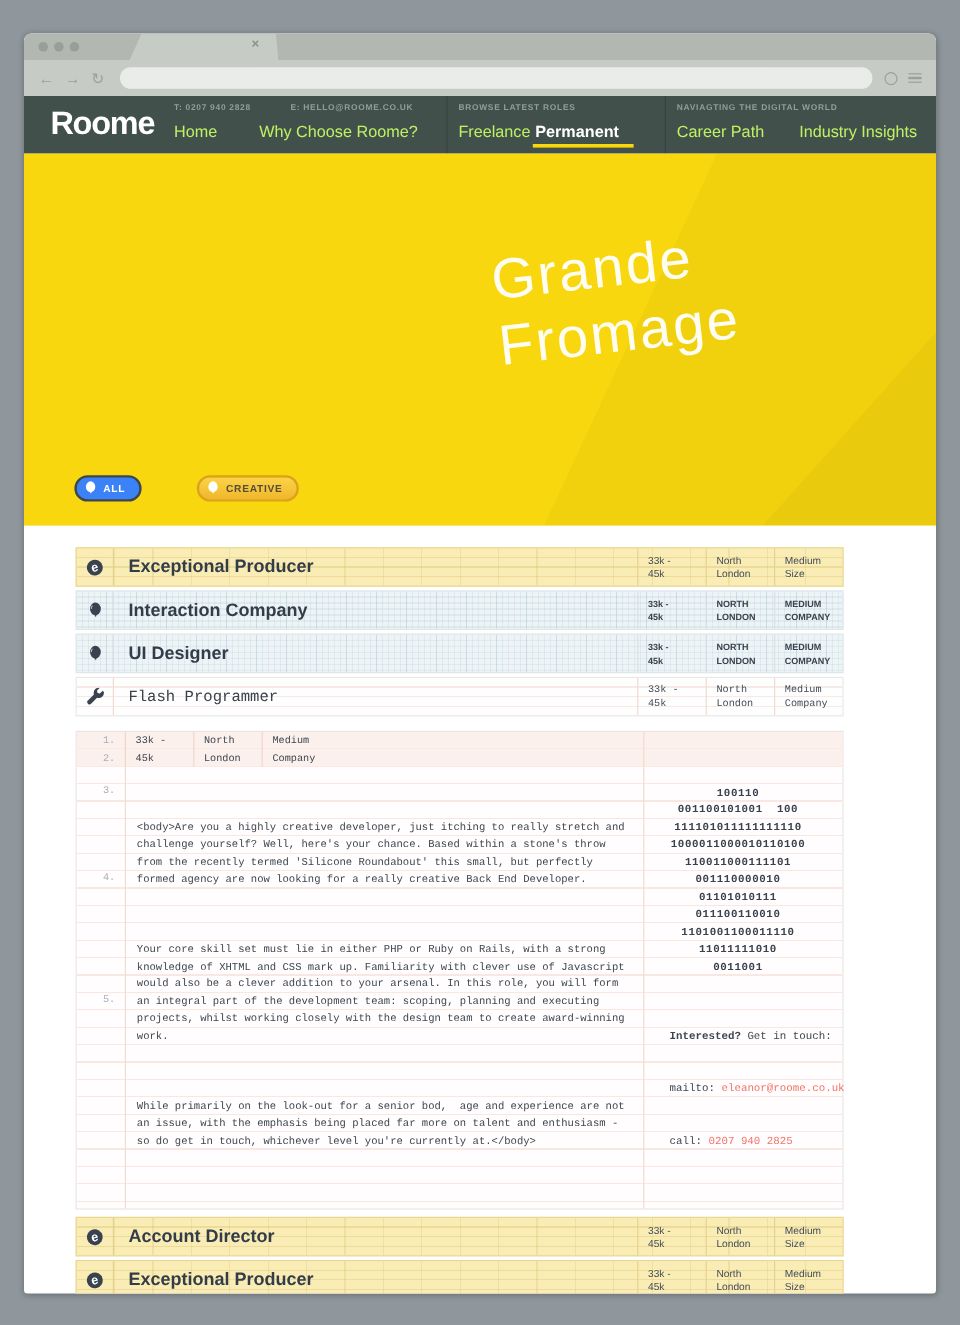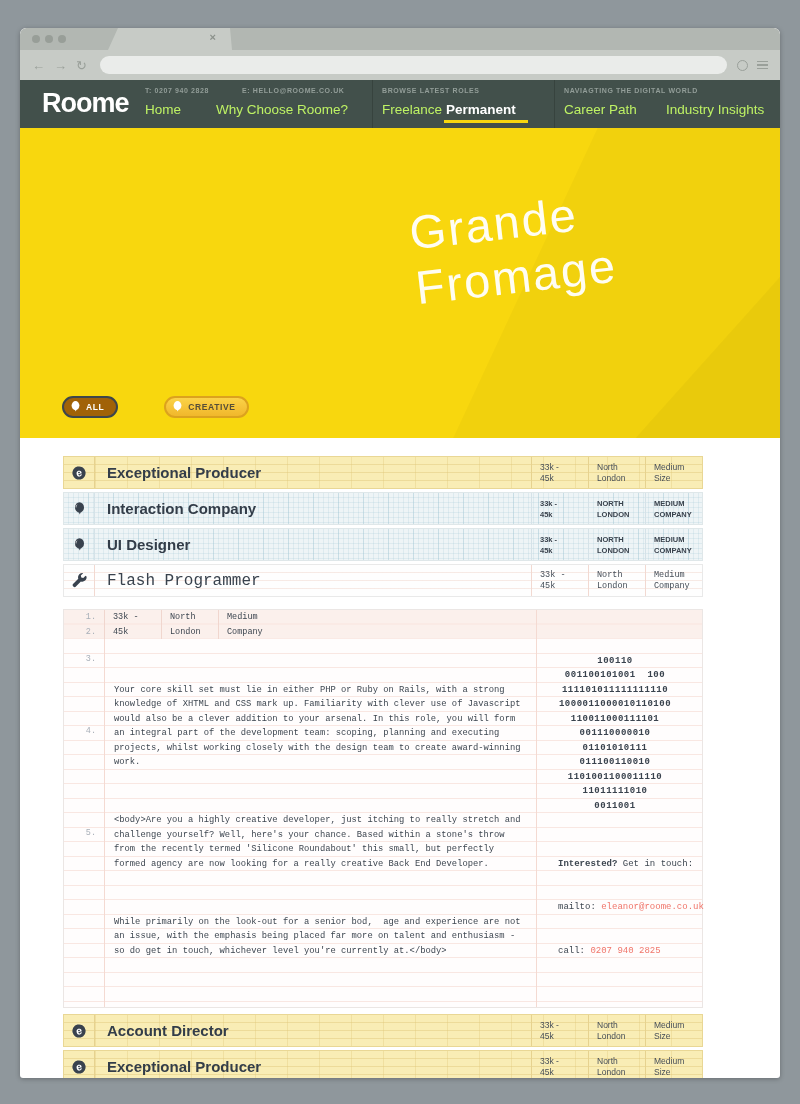--- a/index.html
+++ b/index.html
@@ -35,42 +35,42 @@
        clip-path:polygon(76% 0,100% 0,100% 100%,57% 100%);}
   .sh2{position:absolute;inset:0;background:rgba(0,0,0,.03);
        clip-path:polygon(100% 48%,100% 100%,81% 100%);}
   .hero-title{position:absolute;left:392px;top:66px;transform:rotate(-6.5deg);
         color:rgba(255,255,255,.95);font-size:47px;line-height:55px;font-weight:200;
         letter-spacing:2px;}
   .pills{position:absolute;left:42px;top:268px;display:flex;gap:46px;}
   .pill{height:22px;border-radius:12px;display:flex;align-items:center;padding:0 12px 0 5px;
         font-size:8.5px;font-weight:bold;letter-spacing:.6px;cursor:pointer;box-sizing:border-box;}
   .pill svg{margin-right:4px;}
-  .pill-all{background:#a16207;border:2px solid #3d464c;color:#fff;}
+  .pill-all{background:#3b82f6;border:2px solid #3d464c;color:#fff;}
   .pill-creative{background:linear-gradient(#fbd348,#f1b72b);border:2px solid #dca21e;color:#564e38;}
   
   .content{background:#fff;padding:18px 0 0 43px;height:622px;box-sizing:border-box;}
   .row{width:640px;height:33px;margin-bottom:3px;display:flex;box-sizing:border-box;cursor:pointer;}
   .row.yellow{background-color:#f9edb5;border:1px solid #e9d795;
      background-image:repeating-linear-gradient(to bottom,transparent 0 7px,rgba(219,192,112,.4) 7px 8px),
                       repeating-linear-gradient(to right,transparent 0 31px,rgba(219,192,112,.3) 31px 32px);}
   .row.graph{background-color:#eef4f6;border:1px solid #dfe7e9;
      background-image:repeating-linear-gradient(to bottom,transparent 0 4px,rgba(160,198,212,.22) 4px 5px),
                       repeating-linear-gradient(to right,transparent 0 4px,rgba(160,198,212,.22) 4px 5px),
                       repeating-linear-gradient(to right,transparent 0 24px,rgba(150,190,205,.3) 24px 25px);}
   .row.mono{background-color:#fefefe;border:1px solid #e9e9e9;
      background-image:repeating-linear-gradient(to bottom,transparent 0 7px,rgba(240,214,204,.5) 7px 8px);}
   .ric{width:30px;display:flex;align-items:center;justify-content:center;}
   .yellow .ric{border-right:1px solid #e6d28f;}
   .graph .ric{border-right:1px solid #d5e2e8;}
   .mono .ric{border-right:1px solid #f2d9d1;}
   .ji{display:none;}
   .rtitle{flex:1;display:flex;align-items:center;padding-left:12px;
           font-size:15px;font-weight:bold;color:#333d49;}
-  .mono .rtitle{font-family:"Liberation Mono",monospace;font-weight:normal;font-size:16px;color:#39424d;}
+  .mono .rtitle{font-family:"Liberation Mono",monospace;font-weight:normal;font-size:13px;color:#39424d;}
   .rcell{width:57px;box-sizing:border-box;padding:5px 0 0 8px;font-size:8.5px;line-height:11px;
          color:#454d57;display:flex;flex-direction:column;}
   .yellow .rcell{border-left:1px solid #e6d28f;}
   .graph .rcell{border-left:1px solid #d5e2e8;font-weight:bold;font-size:7.5px;color:#39424d;}
   .mono .rcell{border-left:1px solid #f2d9d1;font-family:"Liberation Mono",monospace;}
   
   .desc{width:640px;margin:12px 0 6px;border:1px solid #ebe6e4;background-color:#fffdfd;
         background-image:repeating-linear-gradient(to bottom,transparent 0 13.5px,#f9e7e2 13.5px 14.5px);
         position:relative;font-family:"Liberation Mono",monospace;color:#3d4650;box-sizing:border-box;}
   .desc::before,.desc::after{content:"";position:absolute;top:0;bottom:0;width:1px;background:#f4dad2;}
@@ -284,30 +284,30 @@
               <div>Company</div>
             </div>
         </div>
         <div class="desc-body">
           <div class="db-gut">
             <span class="n3">3.</span>
             <span class="n4">4.</span>
             <span class="n5">5.</span>
           </div>
           <div class="db-text">
+            <p class="jd">&lt;body&gt;Are you a highly creative developer, just itching to really stretch and
+challenge yourself? Well, here's your chance. Based within a stone's throw
+from the recently termed 'Silicone Roundabout' this small, but perfectly
+formed agency are now looking for a really creative Back End Developer.</p>
             <p class="jd">Your core skill set must lie in either PHP or Ruby on Rails, with a strong
 knowledge of XHTML and CSS mark up. Familiarity with clever use of Javascript
 would also be a clever addition to your arsenal. In this role, you will form
 an integral part of the development team: scoping, planning and executing
 projects, whilst working closely with the design team to create award-winning
 work.</p>
-            <p class="jd">&lt;body&gt;Are you a highly creative developer, just itching to really stretch and
-challenge yourself? Well, here's your chance. Based within a stone's throw
-from the recently termed 'Silicone Roundabout' this small, but perfectly
-formed agency are now looking for a really creative Back End Developer.</p>
             <p class="jd">While primarily on the look-out for a senior bod,  age and experience are not
 an issue, with the emphasis being placed far more on talent and enthusiasm -
 so do get in touch, whichever level you're currently at.&lt;/body&gt;</p>
           </div>
           <div class="db-right">
             <div class="binary">100110
 001100101001  100
 111101011111111110
 1000011000010110100
 110011000111101

